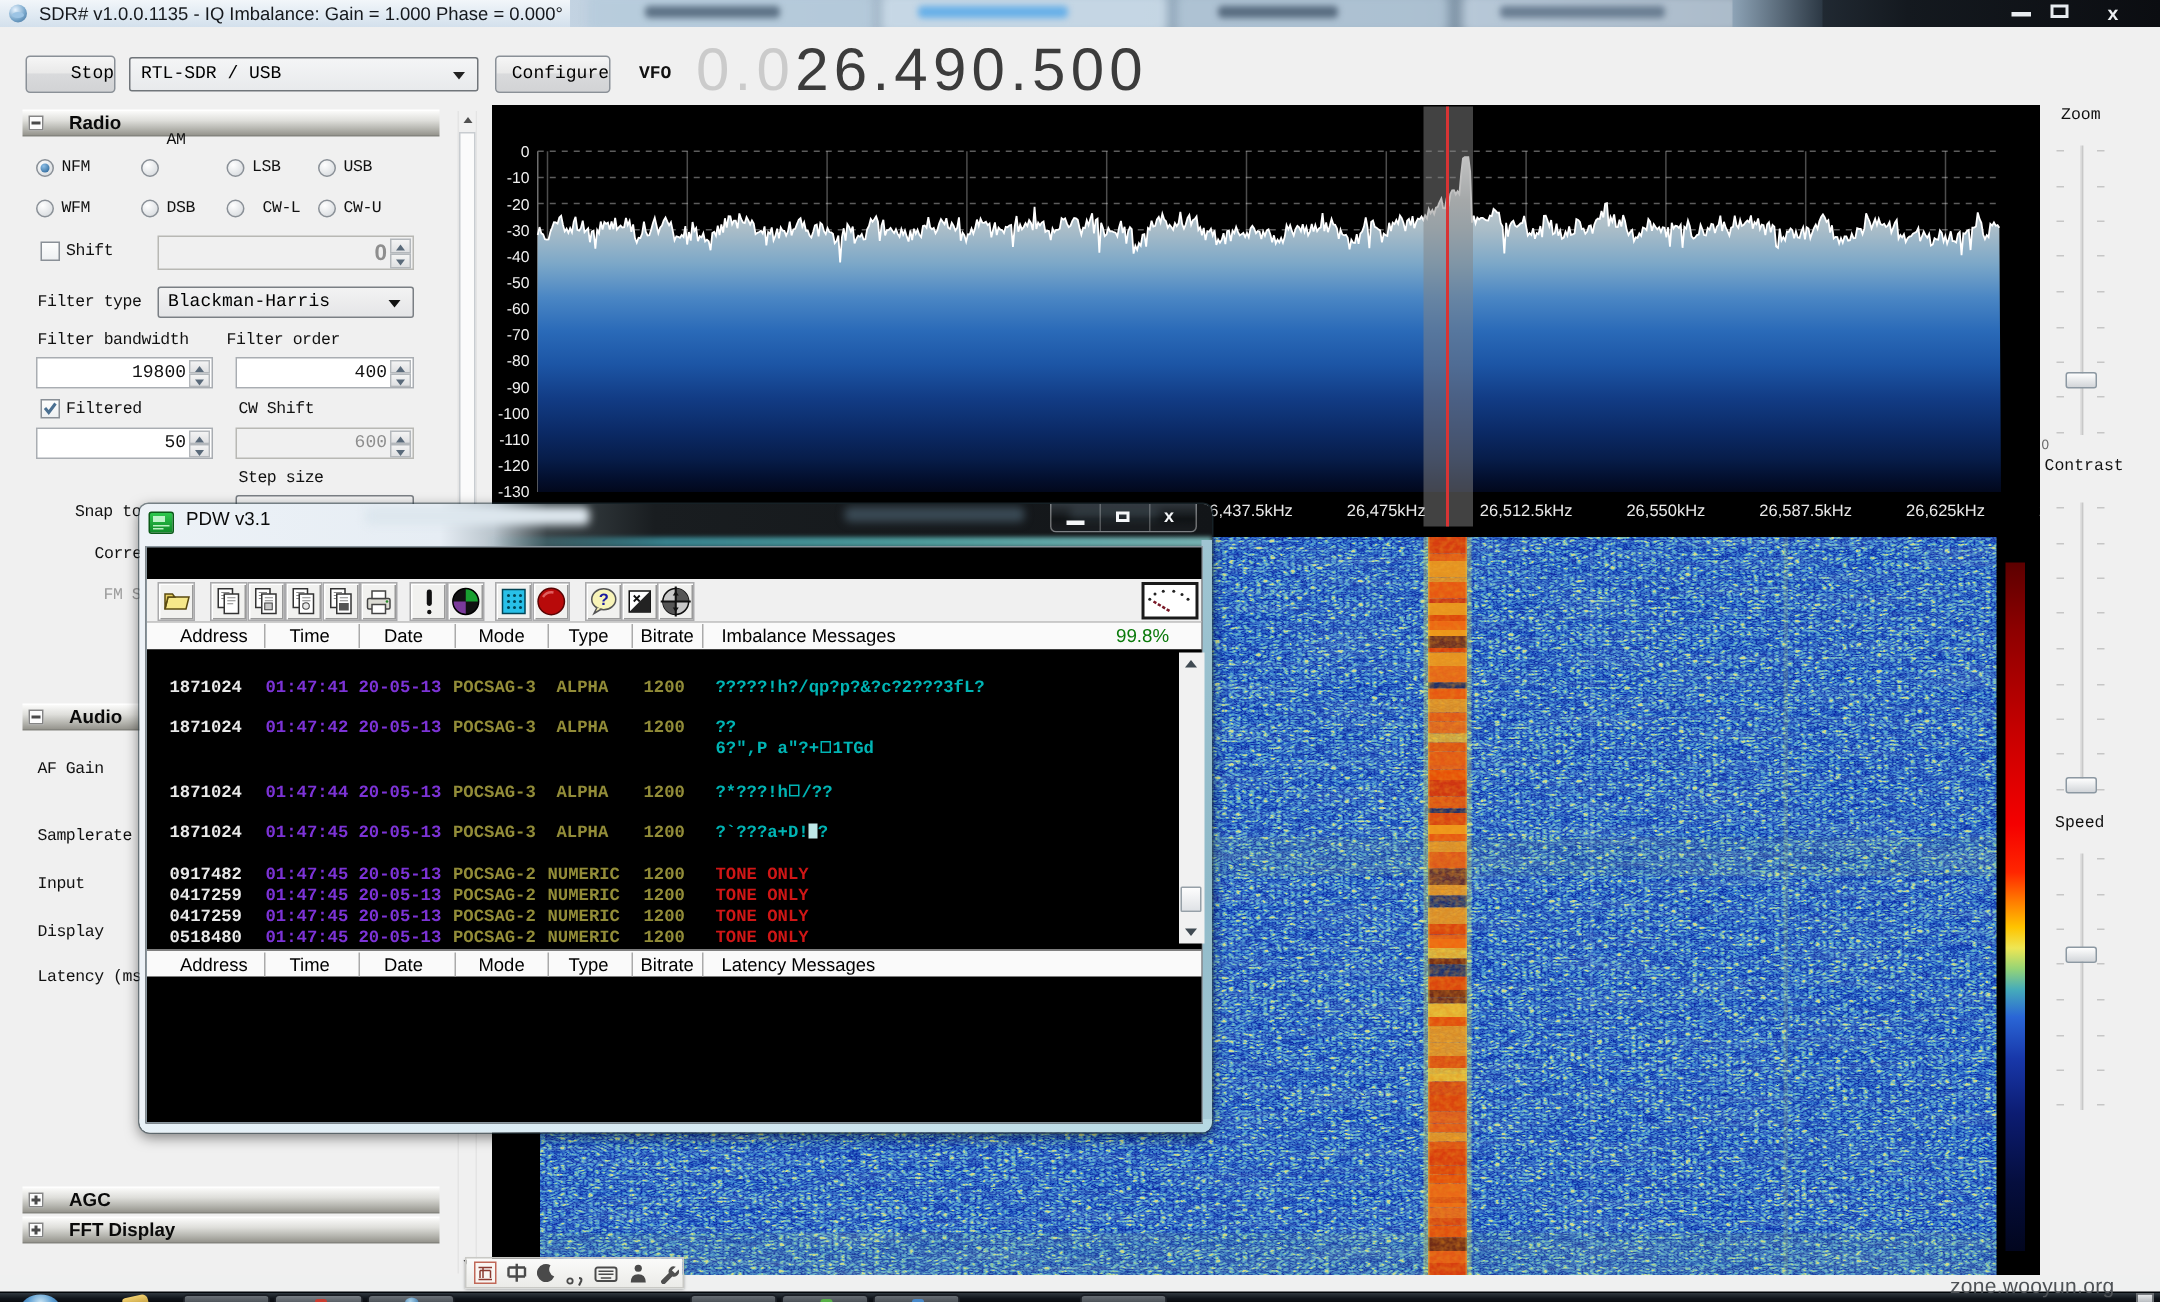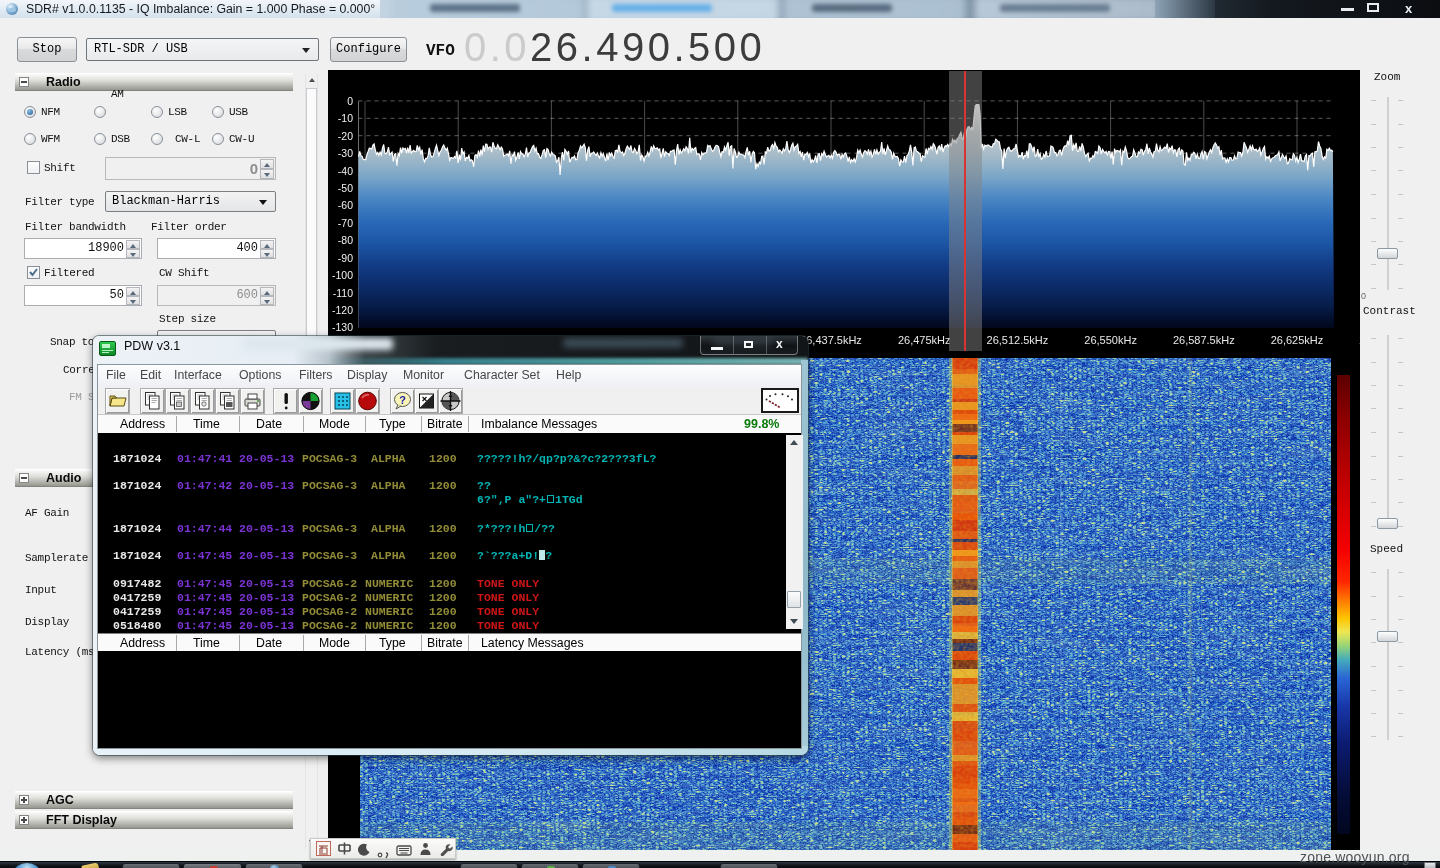--- a/index.html
+++ b/index.html
@@ -20,21 +20,21 @@
 .spin{position:absolute;border:1px solid #a9adb2;background:#fff}
 .spin .val{position:absolute;right:17px;top:2px;font-family:"Liberation Mono",monospace;font-size:12px;color:#111}
 .spin.dis{background:#f0f0f0;border-color:#b8b8b4}
 .spin.dis .val{color:#8e8e8e}
 .sb{position:absolute;right:1px;width:14px;background:linear-gradient(#f4f4f4,#dfe0e2);border:1px solid #b4b8bc}
 .sb:after{content:"";position:absolute;left:3px;border-left:3px solid transparent;border-right:3px solid transparent}
 .sbu:after{top:3px;border-bottom:4px solid #5a6a7a}
 .sbd:after{top:3px;border-top:4px solid #5a6a7a}
 .btn{position:absolute;height:25px;border:1px solid #8a9097;border-radius:3px;
  background:linear-gradient(#f6f6f6,#e9e9e9 45%,#d9dadc 50%,#d2d3d5);
- font-family:"Liberation Mono",monospace;font-size:12px;color:#000;text-align:center;line-height:23px}
+ font-family:"Liberation Mono",monospace;font-size:12px;color:#000;text-align:right;line-height:23px}
 .sth{position:absolute;width:21px;height:11px;border:1px solid #8c98a2;border-radius:2px;background:linear-gradient(#fefefe,#e8eaec 50%,#d2d5d9)}
 .slbl{position:absolute;font-family:"Liberation Mono",monospace;font-size:11px;color:#111}
 .tick{position:absolute;width:5px;height:1px;background:#c6c6c6}
 .trk{position:absolute;width:2px;background:linear-gradient(90deg,#b8b8b8,#e8e8e8);border-left:1px solid #9a9a9a00}
 .tbtn{position:absolute;width:25px;height:26px;background:#f1f1ef;border:1px solid #aaaaac;
  box-shadow:inset 1px 1px 0 #ffffff,inset -1px -1px 0 #9a9a9a}
 .pdwrow{position:absolute;left:0;width:100%;height:13px}
 .pdwrow > span{position:absolute;top:0;font-family:"Liberation Mono",monospace;font-weight:bold;font-size:11.5px;letter-spacing:0;white-space:pre}
 .c-ad{color:#e9e9e9}.c-tm{color:#7c33d6}.c-md{color:#928c38}.c-ms{color:#00b4b4}.c-to{color:#cf1616}
 .mn{font-size:12.3px;color:#474747}
@@ -60,21 +60,21 @@
  <div class="ab" style="left:1367px;top:3px;width:12px;height:9px;border:2px solid #e8ecf0"></div>
  <div class="ab" style="left:1405px;top:1px;font-size:13px;font-weight:bold;color:#eceff2">x</div>
 </div>
 <div class="ab" style="left:0;top:18px;width:1440px;height:52px;background:#f0f0f0"></div>
 <div class="btn" style="left:17px;top:37px;width:60px">Stop</div>
 <div class="ab" style="left:86px;top:38px;width:233px;height:23px;border:1px solid #70757a;background:linear-gradient(#f4f5f6,#e8eaec);border-radius:2px">
  <div class="ab m" style="left:7px;top:3px;font-size:12px;color:#000">RTL-SDR / USB</div>
  <div class="ab" style="left:215px;top:9px;width:0;height:0;border-left:4px solid transparent;border-right:4px solid transparent;border-top:5px solid #222"></div>
 </div>
 <div class="btn" style="left:330px;top:37px;width:77px">Configure</div>
-<div class="ab m" style="left:426px;top:42px;font-size:16px;color:#111;font-weight:bold">VFO</div>
+<div class="ab m" style="left:426px;top:42px;font-size:12px;color:#111;font-weight:bold">VFO</div>
 <div class="ab" style="left:464px;top:25px;font-size:40px;color:#3c3c3c;letter-spacing:3.5px"><span style="color:#cbcbcb">0.0</span>26.490.500</div>
 
 <div class="ghdr" style="top:73px">
     <div class="pm">
       <i></i>
     </div>
     <div class="gt">Radio</div>
   </div>
 <div class="rad" style="left:24px;top:106px">
     <i></i>
@@ -102,21 +102,21 @@
     <div class="sb sbd" style="top:11px;height:10px"></div>
 </div>
 <div class="lbl" style="left:25px;top:196px">Filter type</div>
 <div class="ab" style="left:105px;top:191px;width:171px;height:21px;border:1px solid #7a7f84;background:linear-gradient(#f3f3f3,#e4e5e7);border-radius:2px">
  <div class="ab m" style="left:6px;top:2px;font-size:12px;color:#000">Blackman-Harris</div>
  <div class="ab" style="left:153px;top:8px;width:0;height:0;border-left:4px solid transparent;border-right:4px solid transparent;border-top:5px solid #111"></div>
 </div>
 <div class="lbl" style="left:25px;top:221px">Filter bandwidth</div>
 <div class="lbl" style="left:151px;top:221px">Filter order</div>
 <div class="spin" style="left:24px;top:238px;width:118px;height:21px">
- <div class="val">18900</div>
+ <div class="val">19800</div>
  <div class="sb sbu" style="top:1px;height:9px"></div>
     <div class="sb sbd" style="top:10px;height:9px"></div>
 </div>
 <div class="spin" style="left:157px;top:238px;width:119px;height:21px">
  <div class="val">400</div>
  <div class="sb sbu" style="top:1px;height:9px"></div>
     <div class="sb sbd" style="top:10px;height:9px"></div>
 </div>
 <div class="cb" style="left:27px;top:266px">
     <svg width="11" height="11" style="position:absolute;left:0;top:0">
@@ -436,31 +436,20 @@
  <div class="ab" style="left:607px;top:0px;width:98px;height:19px;border:1px solid rgba(255,255,255,0.38);border-top:none;border-radius:0 0 4px 4px;background:linear-gradient(rgba(70,80,88,0.55),rgba(15,18,20,0.65) 55%,rgba(28,32,36,0.6));overflow:hidden">
    <div class="ab" style="left:32px;top:0;width:1px;height:19px;background:rgba(255,255,255,0.25)"></div>
    <div class="ab" style="left:65px;top:0;width:1px;height:19px;background:rgba(255,255,255,0.25)"></div>
    <div class="ab" style="left:10px;top:11px;width:12px;height:3px;background:#f4f6f8"></div>
    <div class="ab" style="left:43px;top:5px;width:9px;height:7px;border:2px solid #f4f6f8"></div>
    <div class="ab" style="left:75px;top:1px;font-size:12px;font-weight:bold;color:#f4f6f8">x</div>
  </div>
  <div class="ab" style="left:708px;top:24px;width:7px;height:395px;background:linear-gradient(180deg,#9fc5d2,#8fb9c8 60%,#a8ccd8)"></div>
  <div class="ab" style="left:0px;top:410px;width:715px;height:9px;background:linear-gradient(90deg,#e8f2f8,#d5e9f2 55%,#b5d8e2);border-radius:0 0 6px 6px"></div>
  <div class="ab" style="left:4px;top:28px;width:705px;height:385px;background:#000;border:1px solid #8a969e">
-  <div class="ab" style="left:0;top:0;width:703px;height:21px;background:linear-gradient(#fdfdfe,#eef1f5)">
-   <span class="ab mn" style="left:8px;top:3px">File</span>
-        <span class="ab mn" style="left:42px;top:3px">Edit</span>
-   <span class="ab mn" style="left:76px;top:3px">Interface</span>
-        <span class="ab mn" style="left:141px;top:3px">Options</span>
-   <span class="ab mn" style="left:201px;top:3px">Filters</span>
-        <span class="ab mn" style="left:249px;top:3px">Display</span>
-   <span class="ab mn" style="left:305px;top:3px">Monitor</span>
-        <span class="ab mn" style="left:366px;top:3px">Character Set</span>
-   <span class="ab mn" style="left:458px;top:3px">Help</span>
-  </div>
   <div class="ab" style="left:0;top:21px;width:703px;height:29px;background:#f0f0f0;border-bottom:1px solid #c8c8c8">
 <div class="tbtn" style="left:7px;top:2px"><svg width="23" height="24">
             <g>
               <path d="M4 17 L6 9 L20 9 L18 17 Z" fill="#f6e88a" stroke="#5a4a10"></path>
               <path d="M4 17 L4 7 L9 7 L10.5 9 L6 9 Z" fill="#e8d060" stroke="#5a4a10"></path>
             </g>
           </svg></div>
 <div class="tbtn" style="left:42px;top:2px"><svg width="23" height="24">
             <g>
               <rect x="4.5" y="3.5" width="9.5" height="12.5" fill="#fff" stroke="#333" stroke-width="1"></rect>
@@ -567,21 +556,21 @@
    </div>
   </div>
   <div class="ab" style="left:0;top:50px;width:703px;height:18px;background:#fafafa">
    <span class="ab" style="left:22px;top:2px;font-size:12.3px;color:#000">Address</span>
    <span class="ab" style="left:95px;top:2px;font-size:12.3px;color:#000">Time</span>
    <span class="ab" style="left:158px;top:2px;font-size:12.3px;color:#000">Date</span>
    <span class="ab" style="left:221px;top:2px;font-size:12.3px;color:#000">Mode</span>
    <span class="ab" style="left:281px;top:2px;font-size:12.3px;color:#000">Type</span>
    <span class="ab" style="left:329px;top:2px;font-size:12.3px;color:#000">Bitrate</span>
    <span class="ab" style="left:383px;top:2px;font-size:12.3px;color:#000">Imbalance Messages</span>
-   <span class="ab" style="left:646px;top:2px;font-size:12.5px;color:#0a7a0a;font-weight:bold">99.8%</span>
+   <span class="ab" style="left:646px;top:2px;font-size:12.5px;color:#0a7a0a;font-weight:normal">99.8%</span>
    <div class="ab" style="left:78px;top:1px;width:1px;height:16px;background:#aaa"></div>
    <div class="ab" style="left:141px;top:1px;width:1px;height:16px;background:#aaa"></div>
    <div class="ab" style="left:205px;top:1px;width:1px;height:16px;background:#aaa"></div>
    <div class="ab" style="left:267px;top:1px;width:1px;height:16px;background:#aaa"></div>
    <div class="ab" style="left:323px;top:1px;width:1px;height:16px;background:#aaa"></div>
    <div class="ab" style="left:370px;top:1px;width:1px;height:16px;background:#aaa"></div>
   </div>
   <div class="ab" style="left:0;top:68px;width:703px;height:200px;background:#000">
 <div class="pdwrow" style="top:19px">
           <span class="c-ad" style="left:15px">1871024</span>

